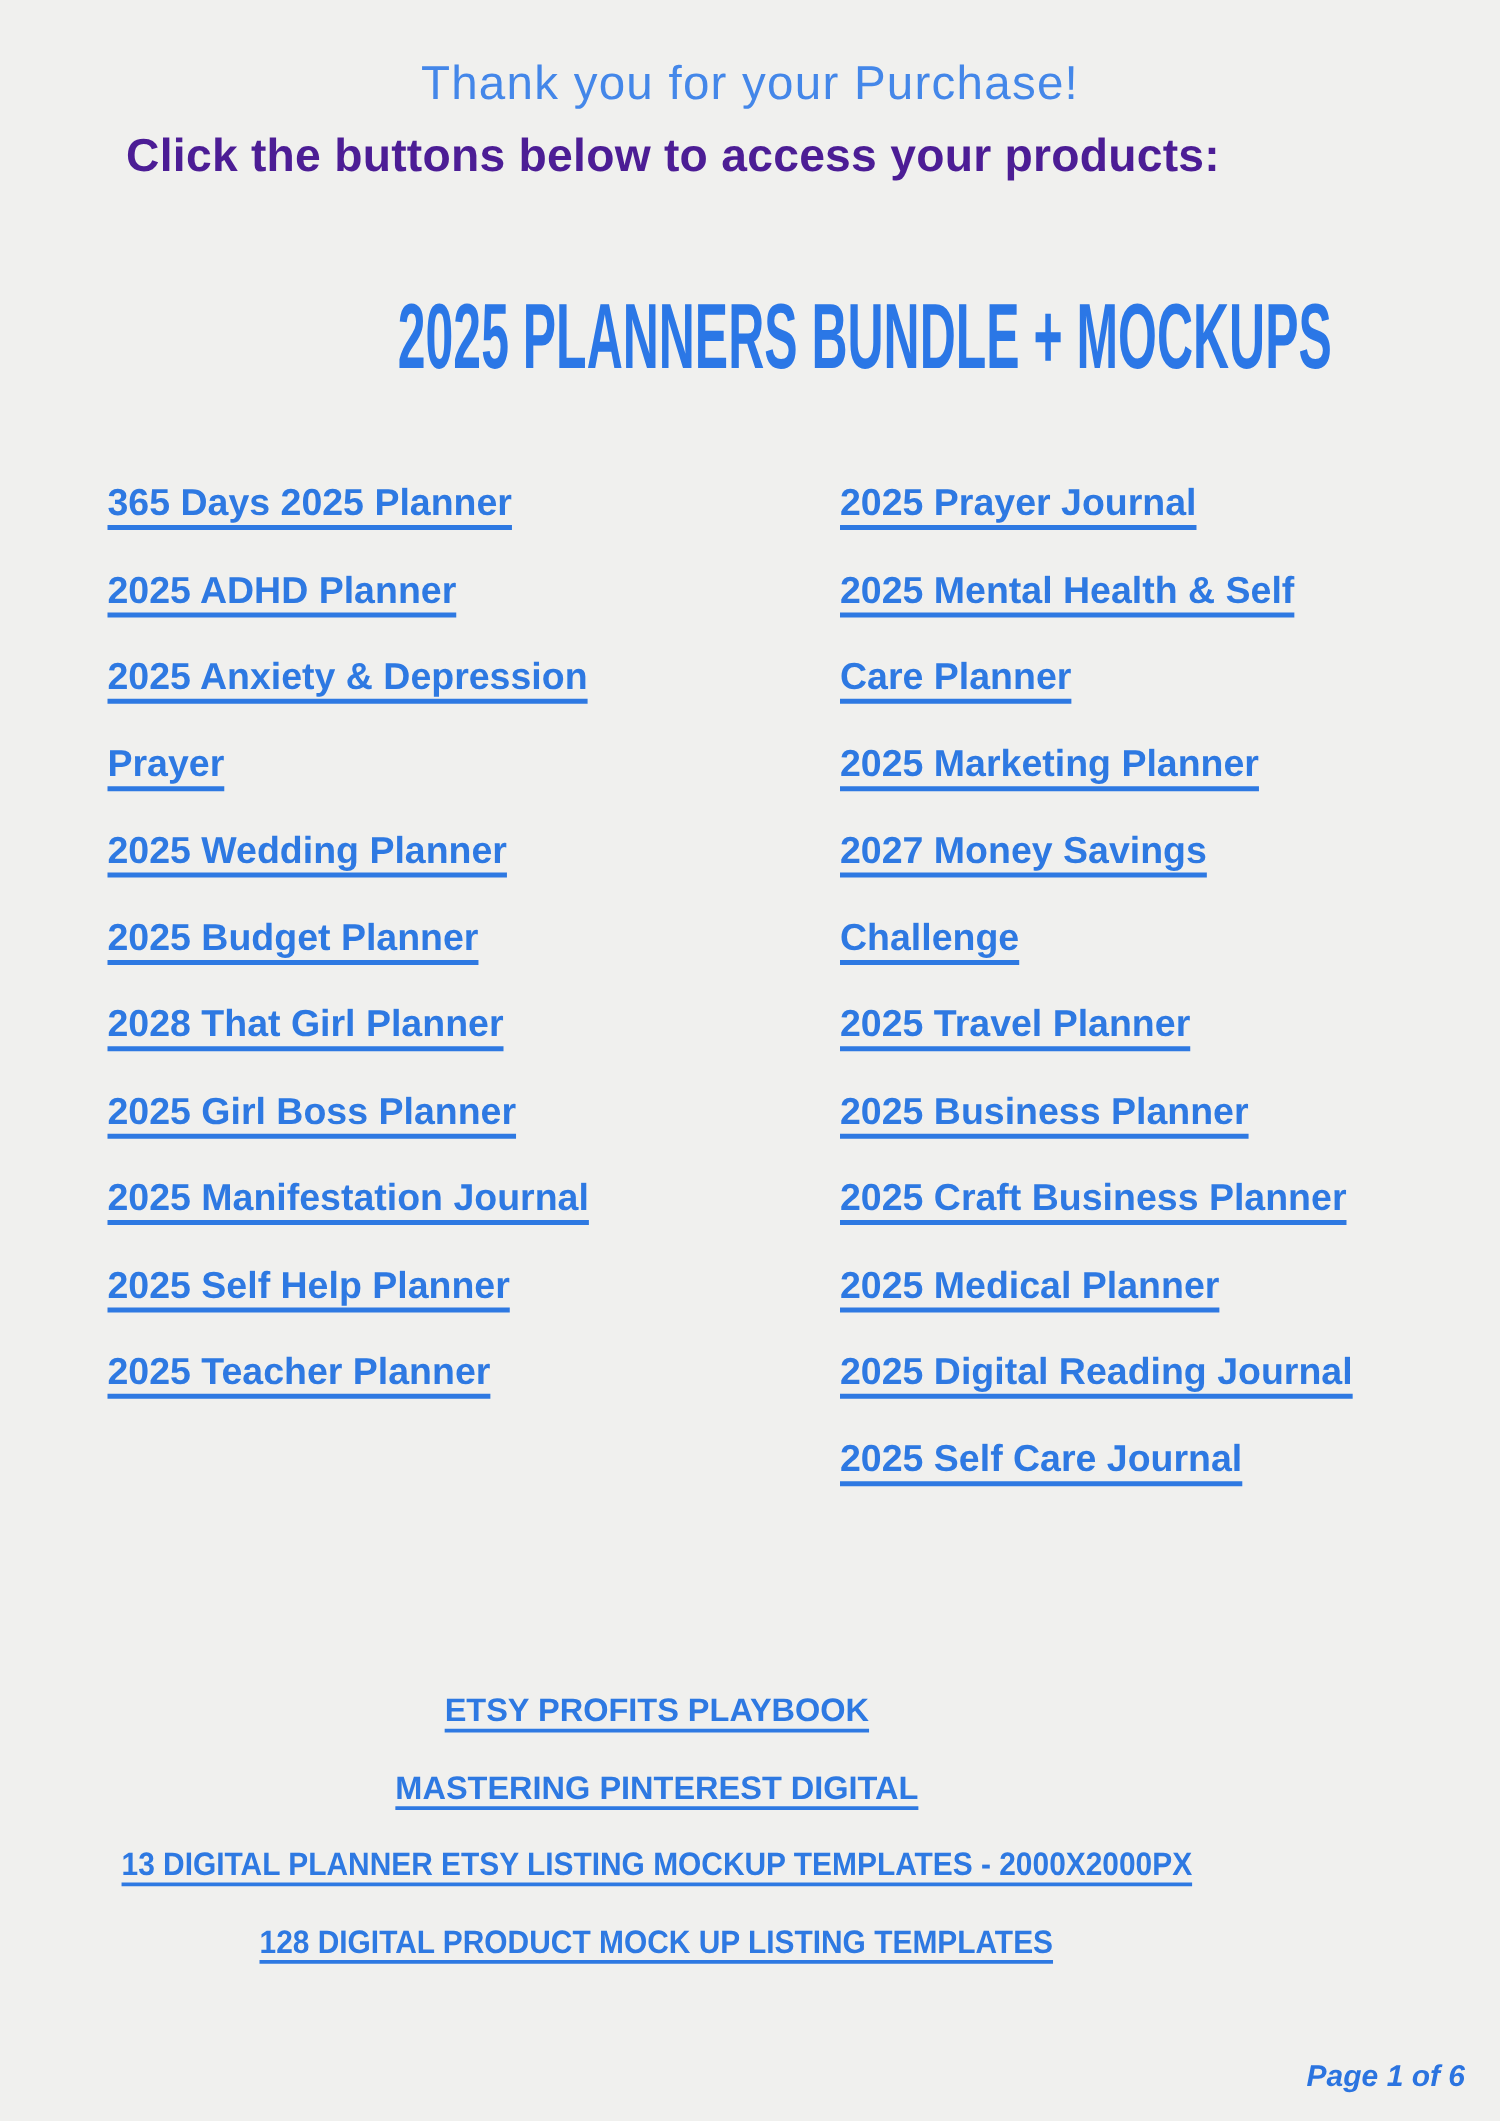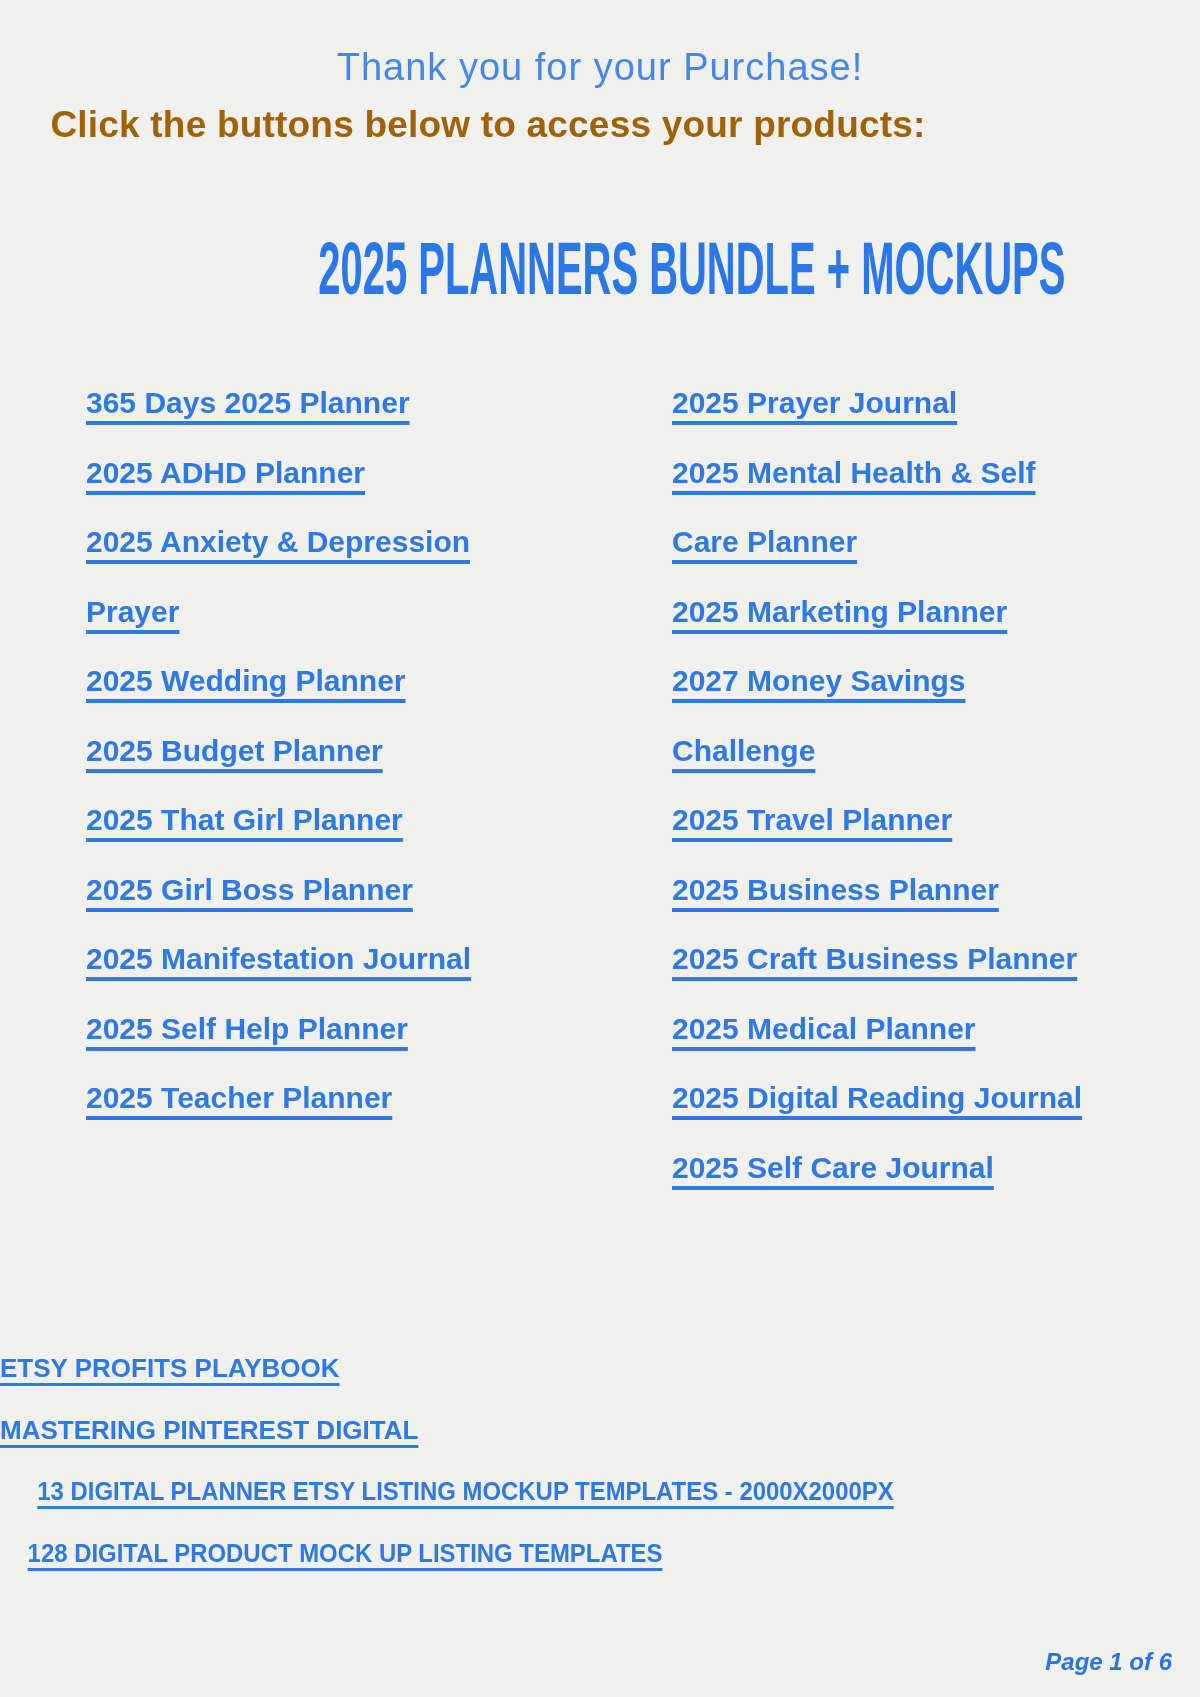--- a/index.html
+++ b/index.html
@@ -11,23 +11,23 @@
     overflow:hidden;
   }
   .thankyou {
     position:absolute; top:46px; left:0; width:1200px;
     text-align:center;
     font-size:38px; font-weight:400;
     color:#4487e9; letter-spacing:1px;
   }
   .instruction {
     position:absolute; top:104px; left:0; width:976px;
-    text-align:center;
+    text-align:right;
     font-size:37px; font-weight:700;
-    color:#a16207; letter-spacing:0.2px;
+    color:#4c1d95; letter-spacing:0.2px;
   }
   .bundle-title {
     position:absolute; top:226px; left:0; width:1048px;
     text-align:center; white-space:nowrap;
   }
   .bundle-title .condensed {
     display:inline-block;
     transform:scaleX(0.54); transform-origin:center;
     font-size:74px; font-weight:700; color:#2b77e6;
     letter-spacing:0px;
@@ -37,21 +37,21 @@
   .col-left  { left:0;    width:560px; }
   .col-right { left:586px; width:474px; }
   .link-row { height:69.5px; line-height:69.5px; white-space:nowrap; }
   .product-link {
     font-size:30px; font-weight:700; color:#2e79e2;
     text-decoration:underline;
     text-decoration-thickness:3.5px;
     text-underline-offset:8px;
     cursor:pointer;
   }
-  .bottom-links { position:absolute; top:1348px; left:0; width:1051px; }
+  .bottom-links { position:absolute; top:1348px; left:0; width:1051px; text-align:center; }
   .bottom-row { height:61.5px; line-height:40px; white-space:nowrap; }
   .bottom-link {
     display:inline-block;
     font-size:26px; font-weight:700; color:#2e79e2;
     text-decoration:underline;
     text-decoration-thickness:3px;
     text-underline-offset:6px;
     cursor:pointer;
     white-space:nowrap;
   }
@@ -73,21 +73,21 @@
 </div>
 
 <div class="links-grid">
   <div class="col col-left">
     <div class="link-row"><a class="product-link">365 Days 2025 Planner</a></div>
     <div class="link-row"><a class="product-link">2025 ADHD Planner</a></div>
     <div class="link-row"><a class="product-link">2025 Anxiety &amp; Depression</a></div>
     <div class="link-row"><a class="product-link">Prayer</a></div>
     <div class="link-row"><a class="product-link">2025 Wedding Planner</a></div>
     <div class="link-row"><a class="product-link">2025 Budget Planner</a></div>
-    <div class="link-row"><a class="product-link">2025 That Girl Planner</a></div>
+    <div class="link-row"><a class="product-link">2028 That Girl Planner</a></div>
     <div class="link-row"><a class="product-link">2025 Girl Boss Planner</a></div>
     <div class="link-row"><a class="product-link">2025 Manifestation Journal</a></div>
     <div class="link-row"><a class="product-link">2025 Self Help Planner</a></div>
     <div class="link-row"><a class="product-link">2025 Teacher Planner</a></div>
   </div>
   <div class="col col-right">
     <div class="link-row"><a class="product-link">2025 Prayer Journal</a></div>
     <div class="link-row"><a class="product-link">2025 Mental Health &amp; Self</a></div>
     <div class="link-row"><a class="product-link">Care Planner</a></div>
     <div class="link-row"><a class="product-link">2025 Marketing Planner</a></div>

